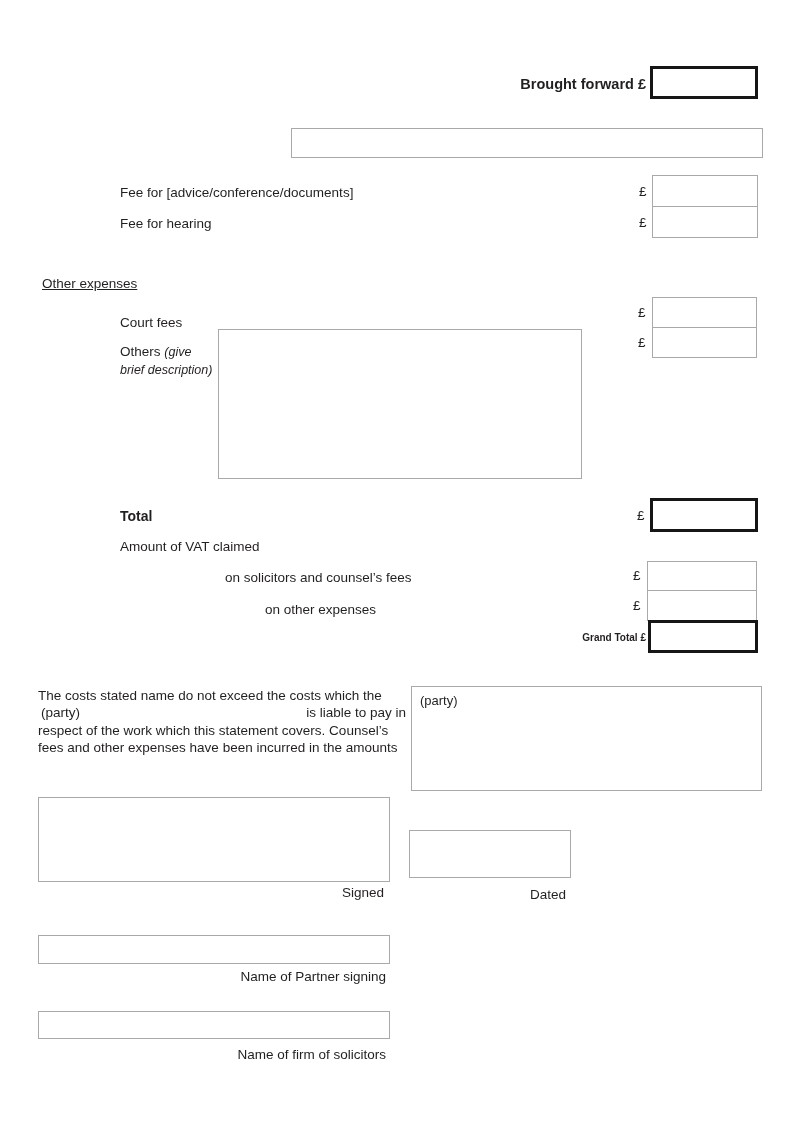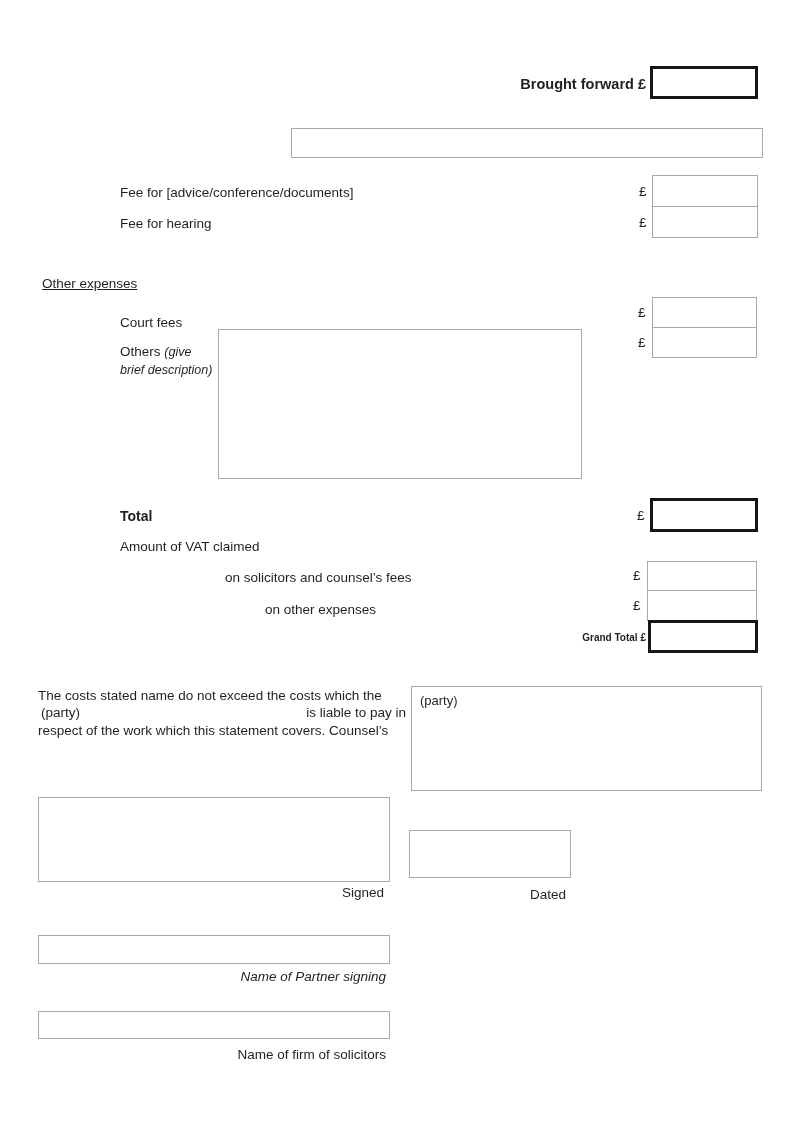--- a/index.html
+++ b/index.html
@@ -85,31 +85,32 @@
   <div class="right-anchor lbl bold" style="right:154px; top:629px; font-size:10px;">Grand Total £</div>
   <div class="box-thick" style="left:648px; top:620px; width:110px; height:33px;"></div>
 
   <div class="decl">
     <div class="decl-line">The costs stated name do not exceed the costs which the</div>
     <div class="decl-line decl-split">
       <span class="party-gap">(party)</span>
       <span>is liable to pay in</span>
     </div>
     <div class="decl-line">respect of the work which this statement covers. Counsel’s</div>
+    <div class="decl-line">fees and other expenses have been incurred in the amounts</div>
   </div>
 
   <div class="box-thin" style="left:411px; top:686px; width:351px; height:105px;">
     <div class="party-box-label">(party)</div>
   </div>
 
   <div class="box-thin" style="left:38px; top:797px; width:352px; height:85px;"></div>
   <div class="right-anchor lbl" style="right:416px; top:884px;margin-left:8px;">Signed</div>
 
   <div class="box-thin" style="left:409px; top:830px; width:162px; height:48px;"></div>
   <div class="right-anchor lbl" style="right:234px; top:886px;text-align:center;">Dated</div>
 
   <div class="box-thin" style="left:38px; top:935px; width:352px; height:29px;"></div>
-  <div class="right-anchor lbl" style="right:414px; top:968px;font-style:italic;">Name of Partner signing</div>
+  <div class="right-anchor lbl" style="right:414px; top:968px;">Name of Partner signing</div>
 
   <div class="box-thin" style="left:38px; top:1011px; width:352px; height:28px;"></div>
   <div class="right-anchor lbl" style="right:414px; top:1046px;">Name of firm of solicitors</div>
 
 </div>
 
 </body></html>

